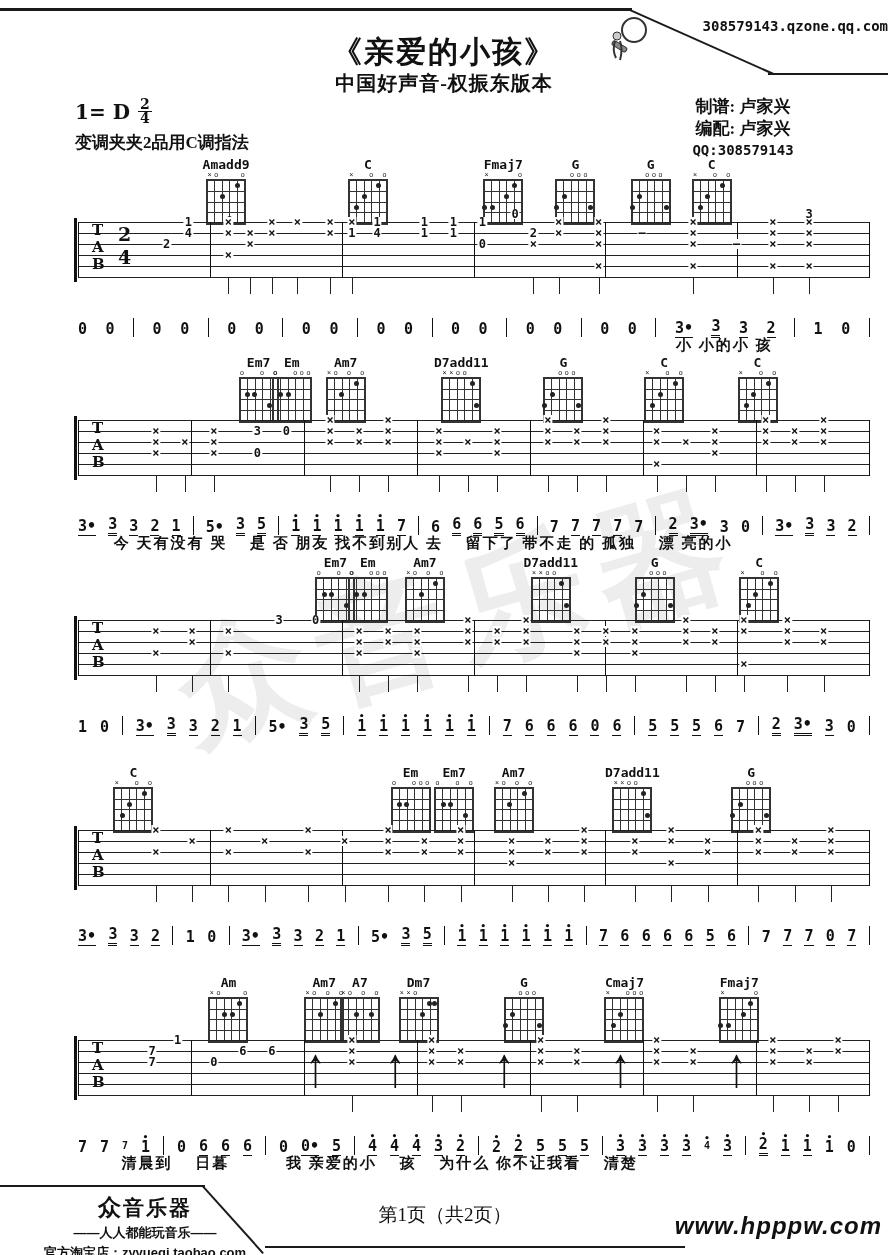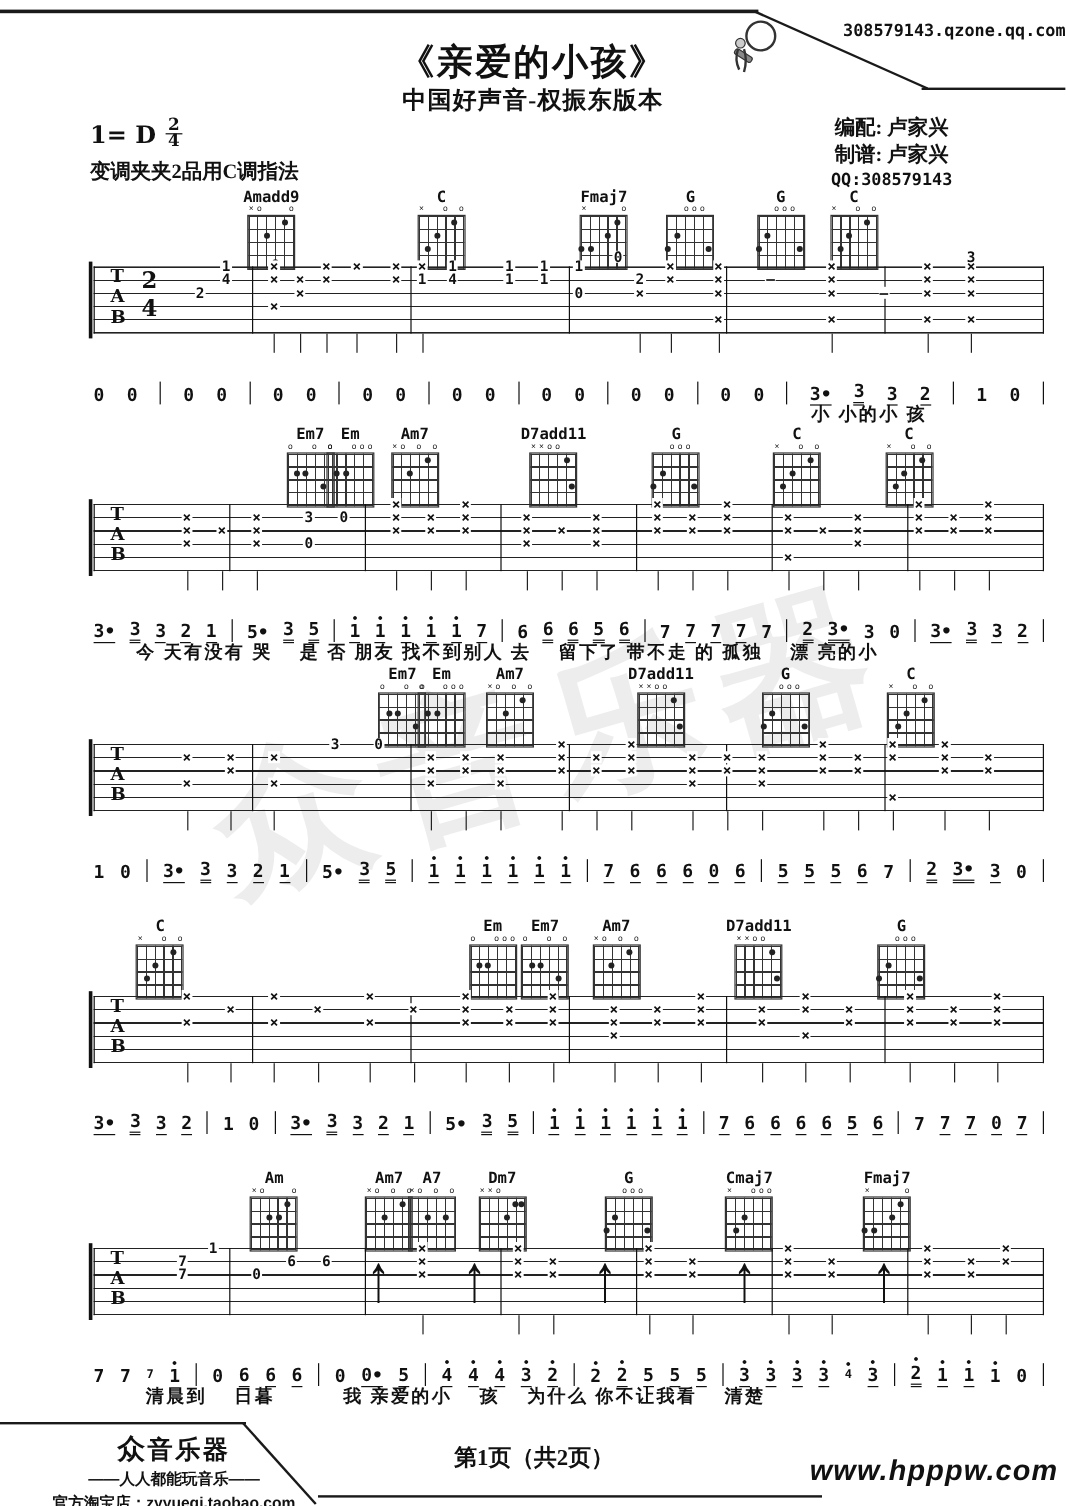--- a/index.html
+++ b/index.html
@@ -64,21 +64,21 @@
           font-family:"Liberation Serif",serif;}
   
   #foot-topline{left:0;top:1185px;width:205px;height:2px;}
   #foot-diag{left:203px;top:1185px;width:91px;height:2px;transform:rotate(48deg);transform-origin:left top;}
   #foot-rule{left:265px;top:1246px;width:420px;height:2px;}
   #brand{left:30px;top:1192px;width:230px;text-align:center;}
   #brand .b1{font-size:21px;font-weight:bold;letter-spacing:2px;}
   #brand .b1 .zicon{font-size:23px;}
   #brand .b2{font-size:13px;font-weight:bold;margin-top:1px;}
   #brand .b3{font-size:13px;font-weight:bold;margin-top:2px;}
-  #pageinfo{left:300px;top:1202px;width:290px;text-align:center;font-size:19px;font-weight:bold;
+  #pageinfo{left:300px;top:1202px;width:290px;text-align:center;font-size:19px;font-weight:normal;
             font-family:"Liberation Serif",serif;}
   #site{left:620px;top:1212px;width:262px;text-align:right;font-size:24px;font-weight:bold;
         font-style:italic;letter-spacing:1px;}
 </style>
 </head>
 <body>
 
 <div class="ln" id="top-line"></div>
 <div class="ln" id="top-diag"></div>
 <div class="ln" id="top-right-line"></div>
@@ -101,22 +101,22 @@
 <div class="abs" id="keyline">
   <span>1= D</span>
   <span class="frac">
     <span class="fn">2</span>
     <span>4</span>
   </span>
 </div>
 <div class="abs" id="capo">变调夹夹2品用C调指法</div>
 
 <div class="abs" id="credits">
+  <div class="c1">制谱: 卢家兴</div>
   <div class="c1">编配: 卢家兴</div>
-  <div class="c1">制谱: 卢家兴</div>
   <div class="c4">QQ:308579143</div>
 </div>
 
 <div class="abs" id="watermark">众音乐器</div>
 
 <div id="score">
     <div class="system" style="top: 0px;">
       <div class="chord" style="left: 148.104px; top: 0px;">
         <div class="cname">Amadd9</div>
         <div class="marks">

